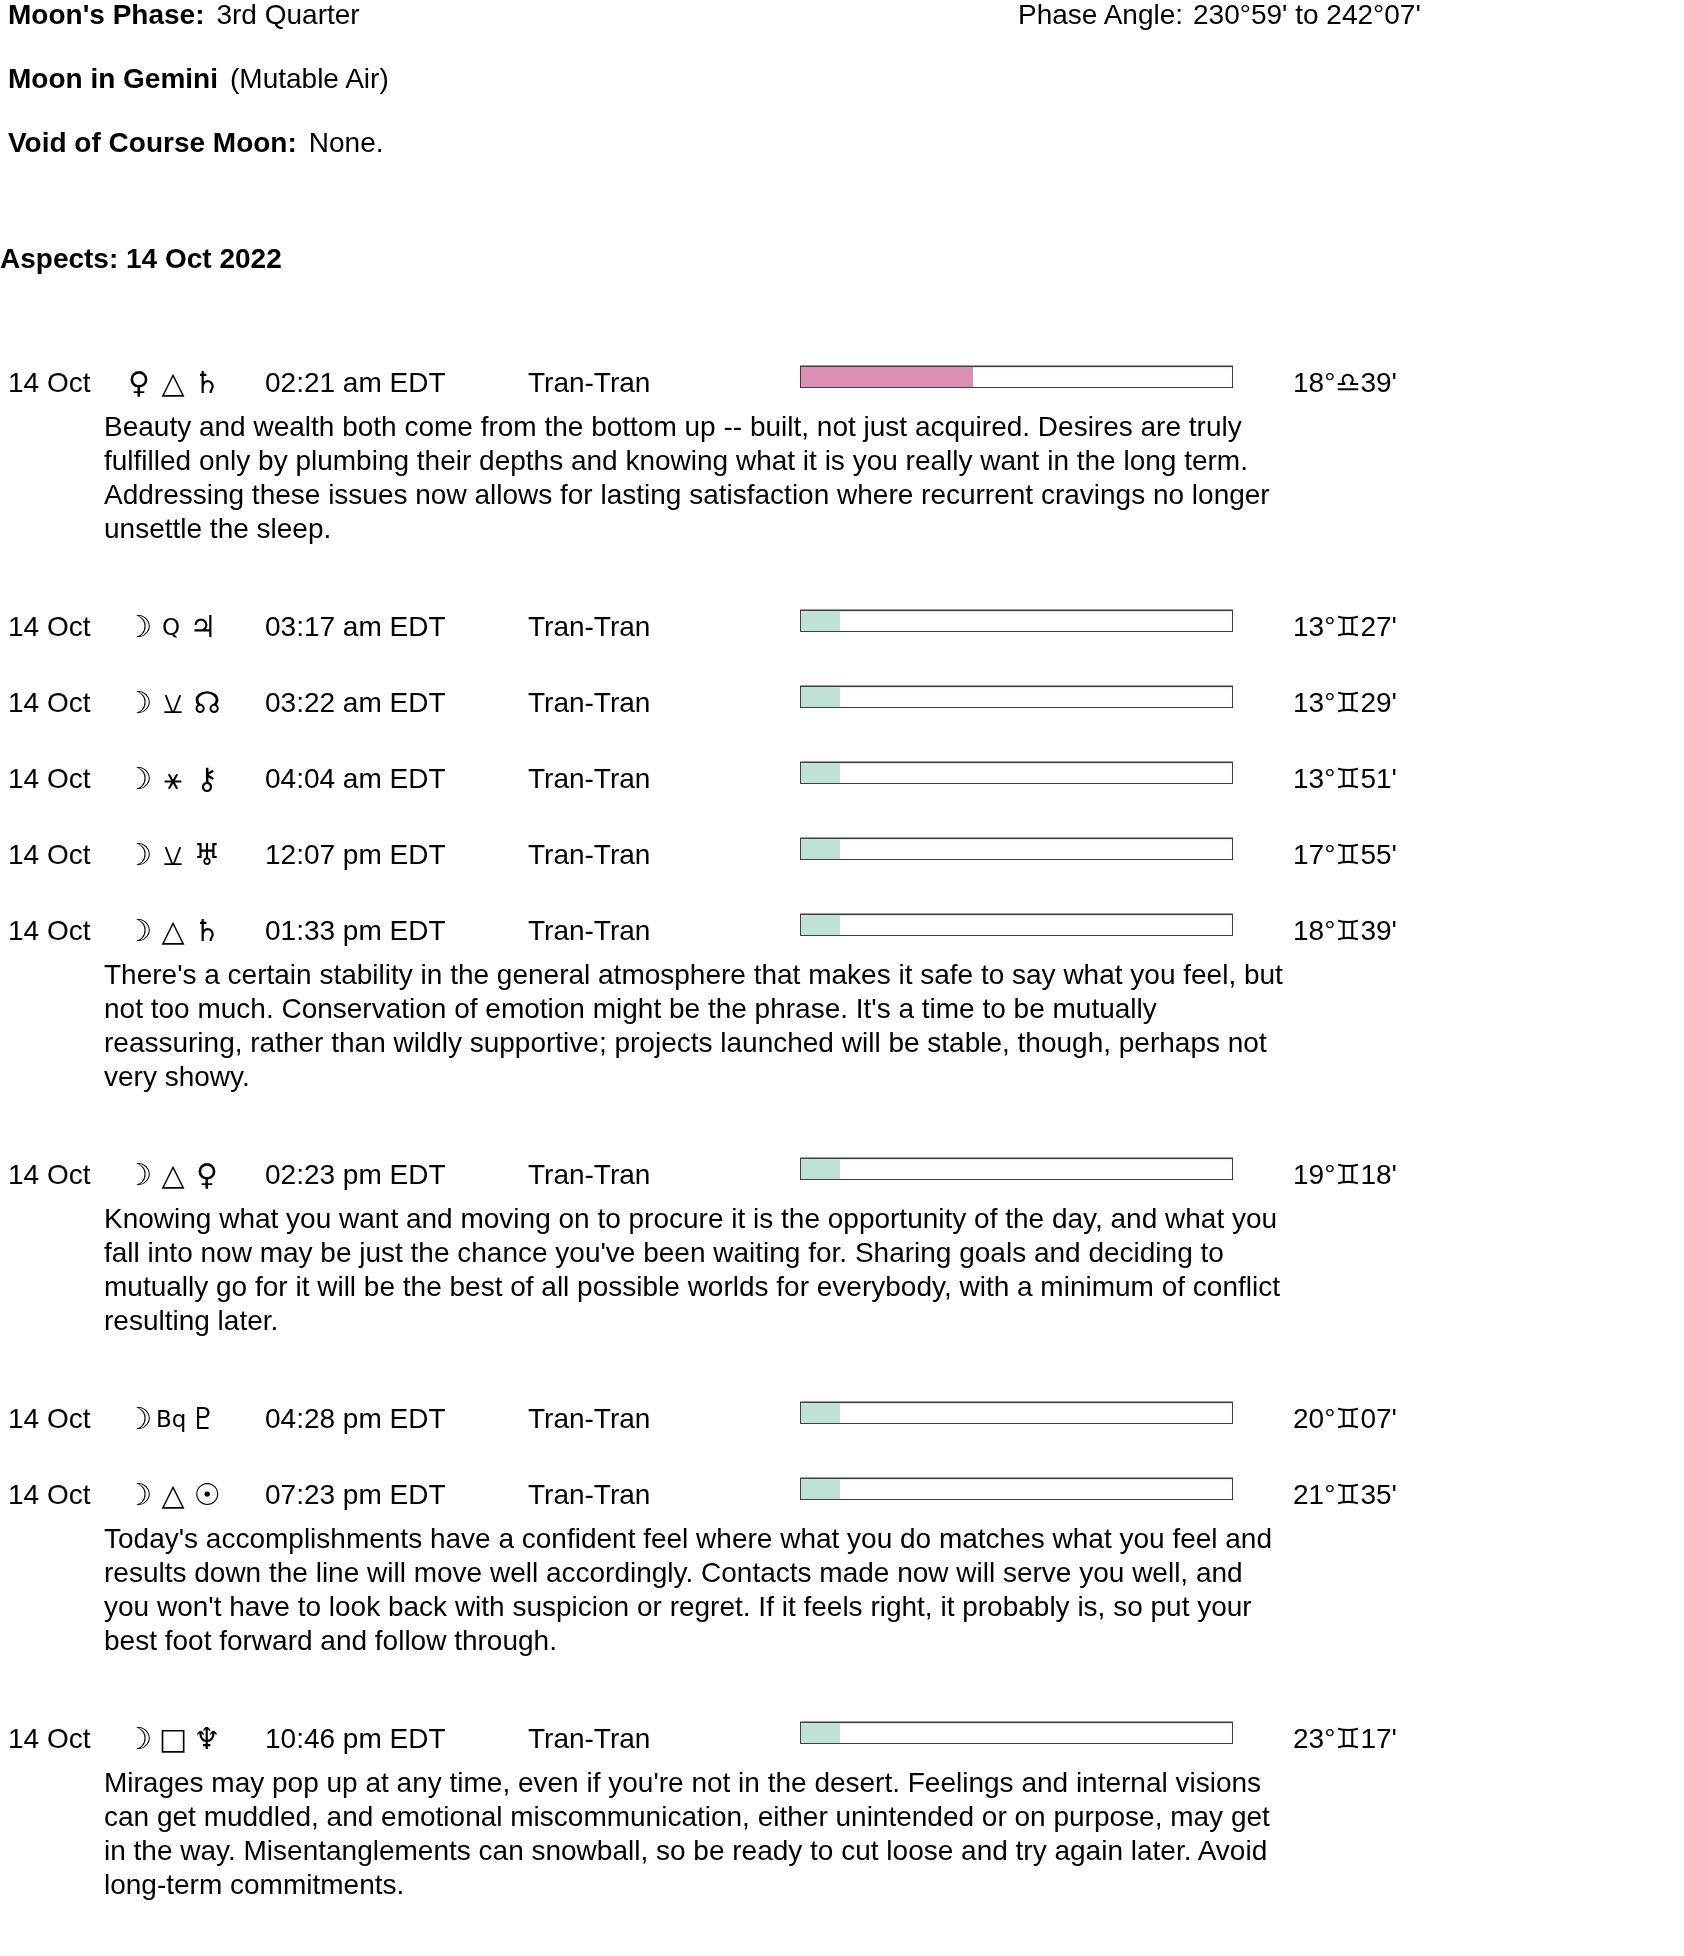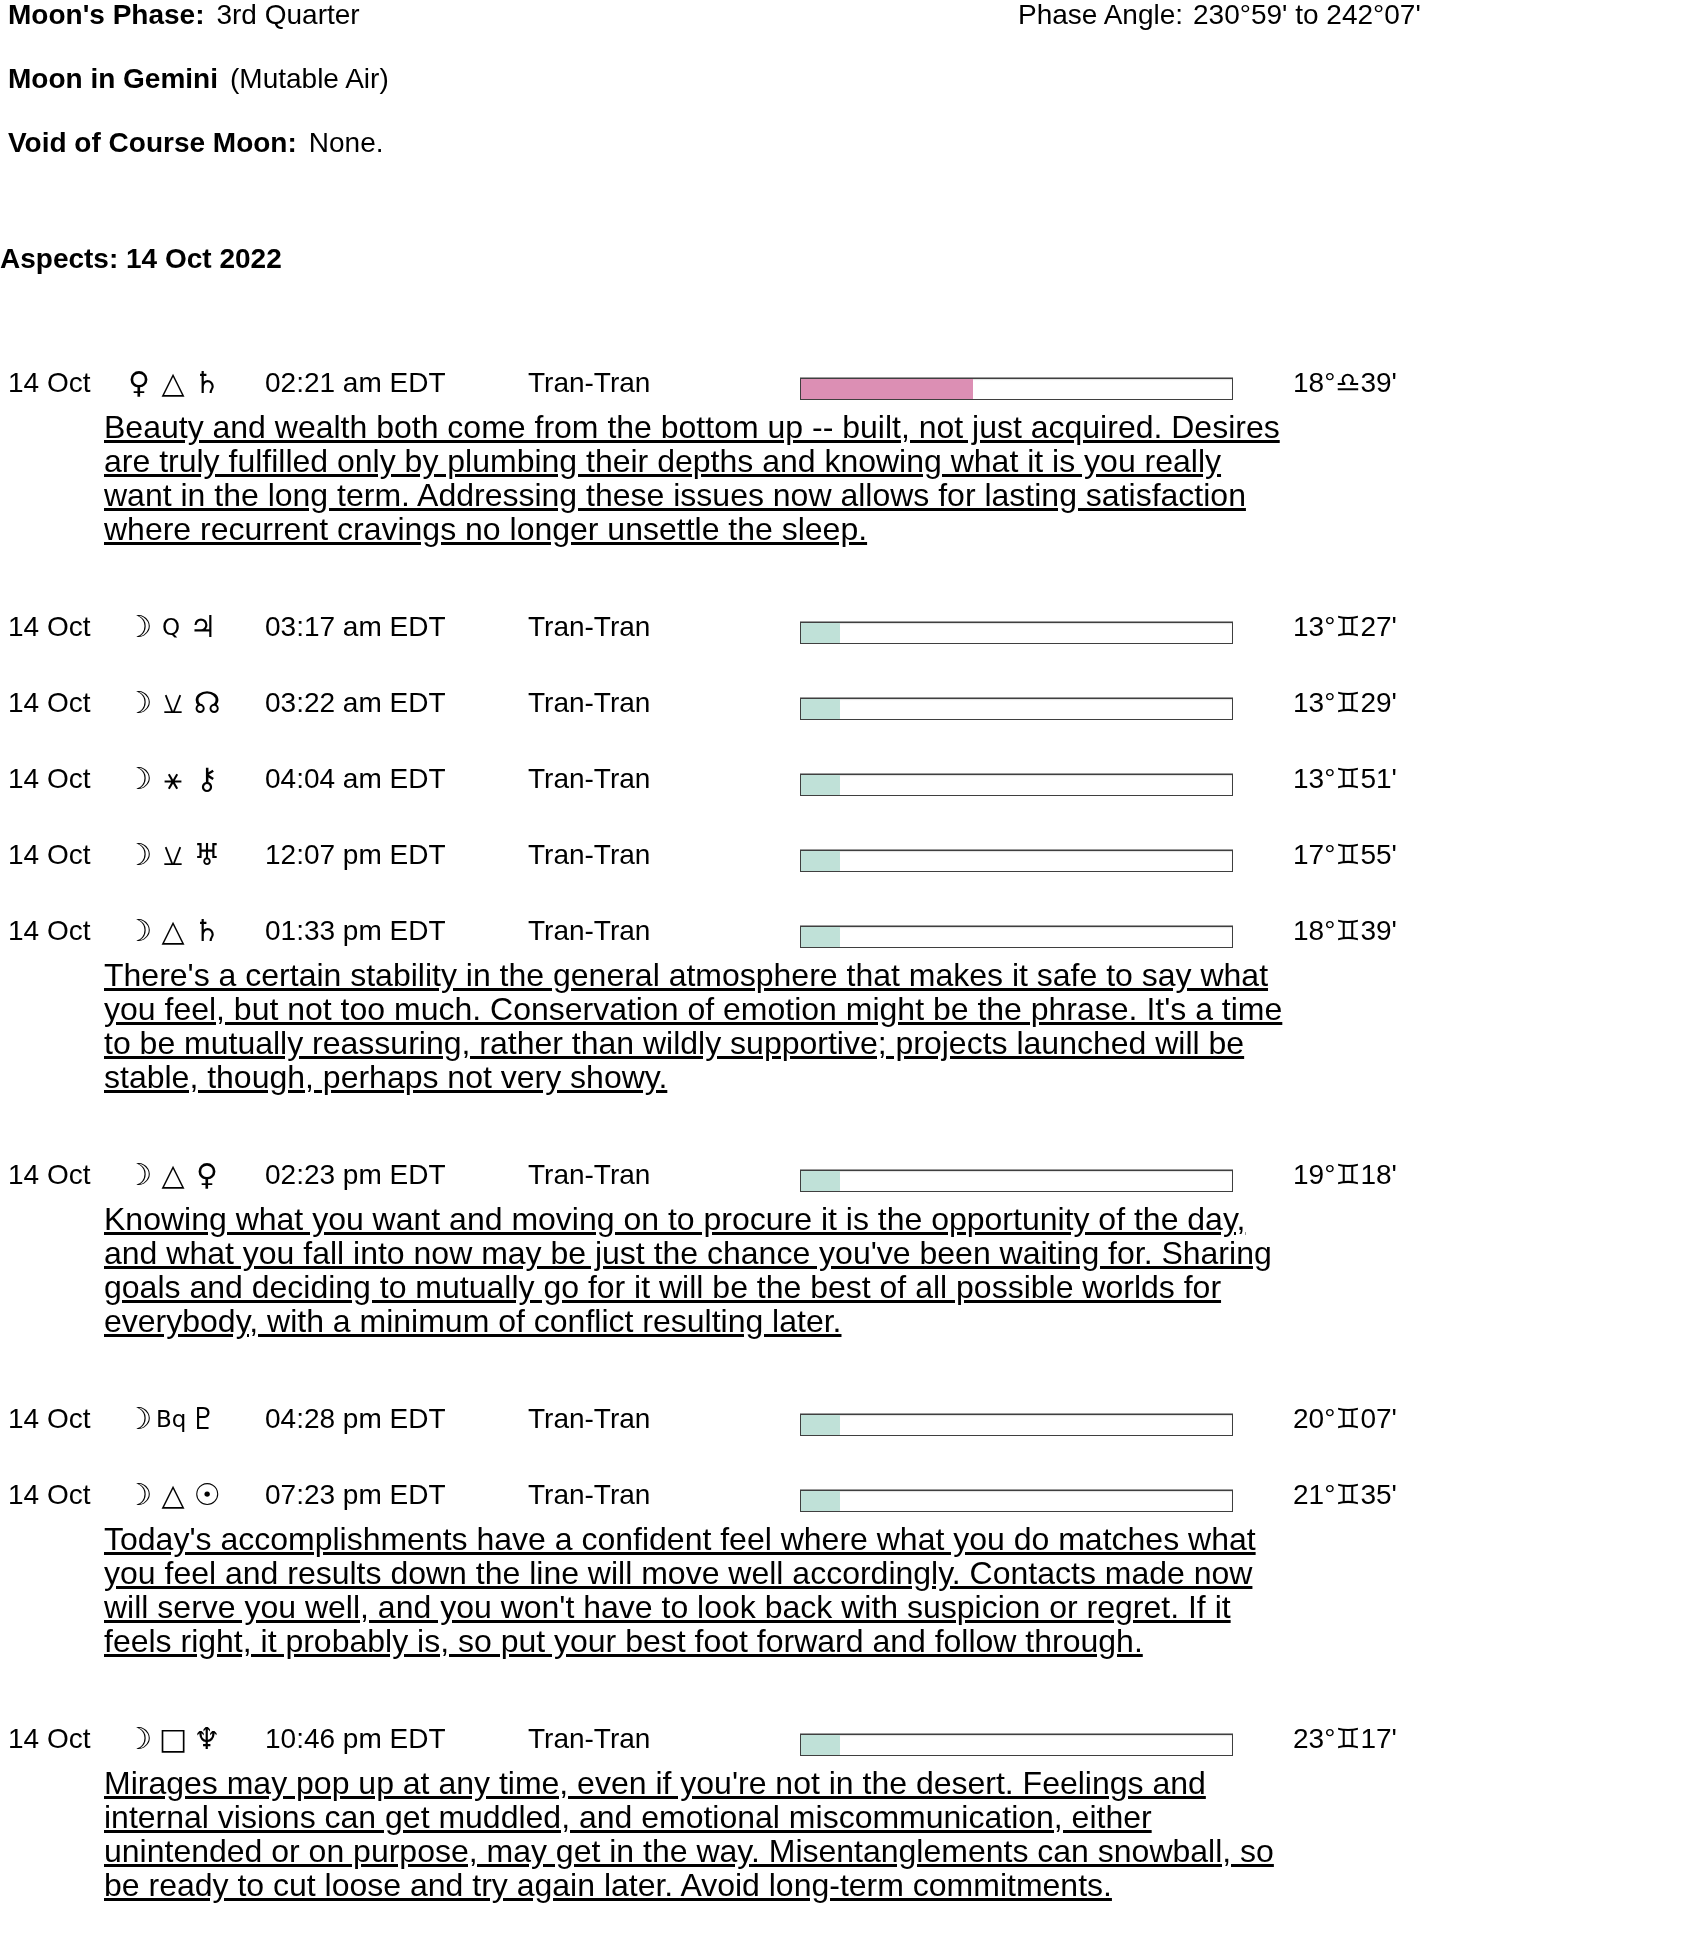--- a/index.html
+++ b/index.html
@@ -12,21 +12,21 @@
   .hline{position:relative;height:30px;line-height:30px;margin:0 0 34px 8px;white-space:nowrap;}
   .hline b{font-weight:bold;}
   .hval{margin-left:12px;}
   .phase-angle{position:absolute;left:1010px;top:0;font-weight:normal;}
   .phase-angle .hval{margin-left:10px;}
   .aspects-title{
     width:1324px;text-align:left;font-weight:bold;
     height:34px;line-height:34px;margin:84px 0 90px 0;
   }
   .aspect-row{
-    display:flex;align-items:flex-end;height:34px;line-height:34px;
+    display:flex;align-items:flex-start;height:34px;line-height:34px;
     padding-left:8px;white-space:nowrap;
   }
   .aspect-block{margin-bottom:42px;}
   .c-date{width:114px;}
   .c-sym{display:flex;width:143px;align-items:center;}
   .sym{
     font-family:"DejaVu Sans",sans-serif;font-size:30px;
     display:inline-block;min-width:34px;text-align:center;line-height:34px;
   }
   .sym-text{font-size:23px;font-weight:normal;min-width:30px;}
@@ -35,23 +35,22 @@
   .c-bar{
     position:relative;display:inline-block;width:431px;height:20px;
     border:1px solid #3f3f3f;background:#fff;
     box-shadow:0 -1px 0 #9c9c9c, inset 0 1px 1px rgba(0,0,0,0.12);
     overflow:hidden;
   }
   .bar-fill{position:absolute;left:0;top:0;bottom:0;display:block;}
   .c-deg{margin-left:60px;font-family:"Liberation Sans","DejaVu Sans",sans-serif;}
   .desc{
     margin:10px 0 64px 104px;width:1190px;
-    line-height:34px;font-size:32px;
+    line-height:34px;font-size:28px;
     white-space:normal;
-    text-decoration:underline;
   }
 </style>
 </head>
 <body>
 
 <div class="page">
 
   <div class="hline">
     <b>Moon's Phase:</b><span class="hval">3rd Quarter</span>
     <span class="phase-angle">

